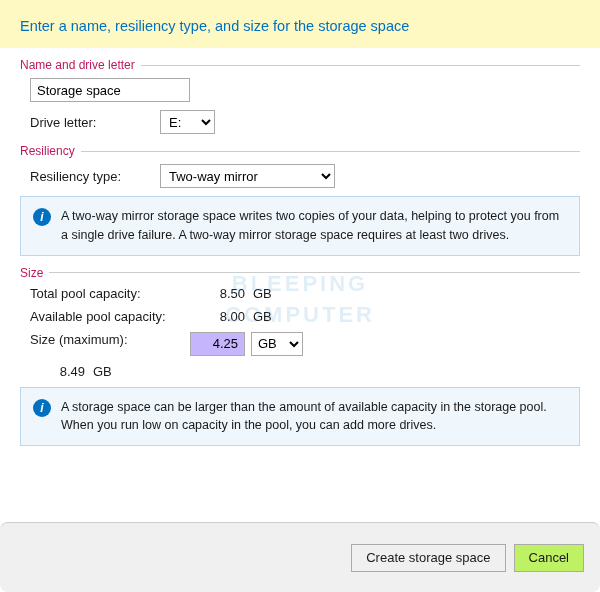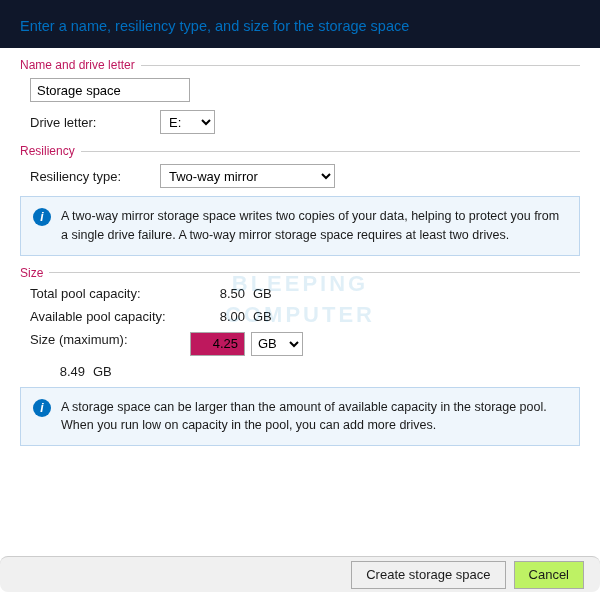--- a/index.html
+++ b/index.html
@@ -17,21 +17,21 @@
       overflow: hidden;
     }
     .main-container {
       width: 600px;
       height: 592px;
       background: #fff;
       display: flex;
       flex-direction: column;
     }
     .header-section {
-      background: #0f172a;
+      background: #fef9c3;
       padding: 18px 20px 14px 20px;
       border-bottom: none;
     }
     .header-title {
       color: #0070c0;
       font-size: 14.5px;
       font-weight: 400;
     }
     .content-area {
       flex: 1;
@@ -139,21 +139,21 @@
       margin-left: 8px;
       color: #1a1a1a;
     }
     .size-input {
       border: 1px solid #aaa;
       padding: 3px 6px;
       font-size: 13px;
       height: 24px;
       width: 55px;
       text-align: right;
-      background: #be185d;
+      background: #c4b5fd;
       font-family: inherit;
     }
     .size-unit-select {
       width: 52px;
       margin-left: 6px;
       border: 1px solid #aaa;
       padding: 2px 2px;
       font-size: 13px;
       height: 24px;
       background: #fff;
@@ -175,21 +175,21 @@
       line-height: 1.4;
     }
     .footer-section {
       background: #f0f0f0;
       border-top: 1px solid #ccc;
       padding: 10px 16px;
       display: flex;
       justify-content: flex-end;
       gap: 8px;
       align-items: center;
-      height: 36px;
+      height: 70px;
       border-radius: 8px;
     }
     .btn {
       padding: 5px 14px;
       font-size: 13px;
       font-family: inherit;
       border: 1px solid #aaa;
       background: #bef264;
       cursor: pointer;
       height: 28px;

